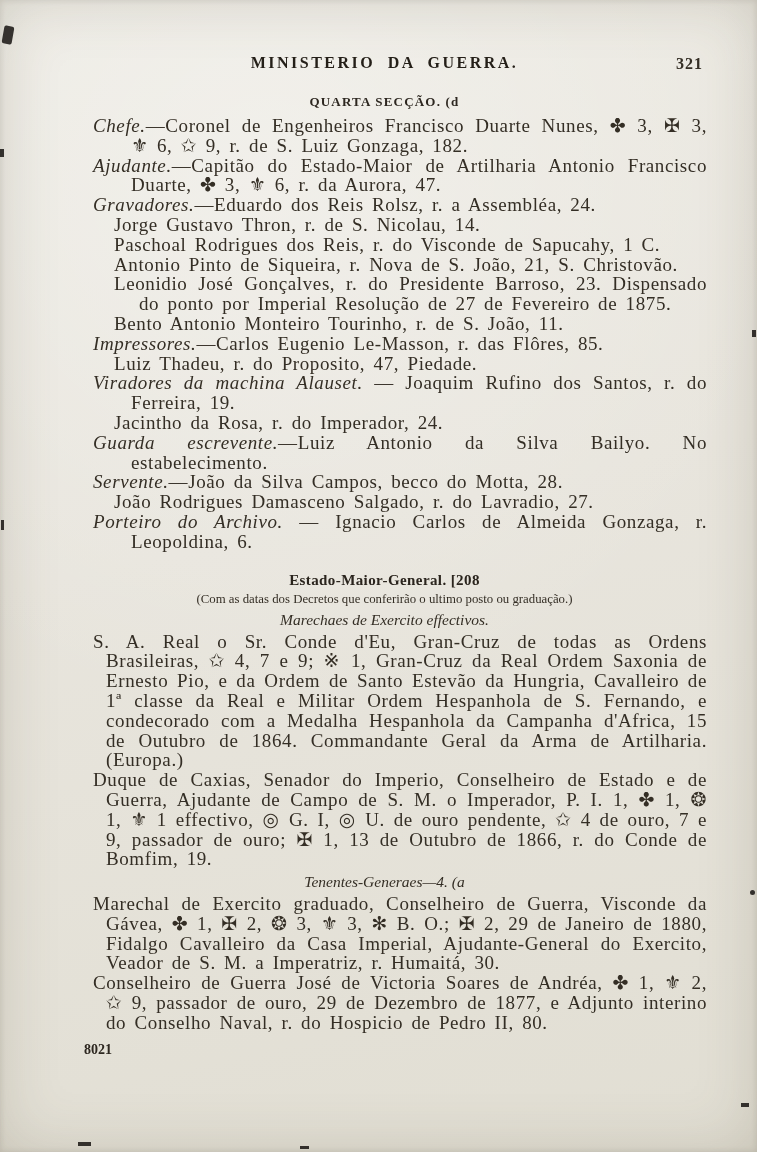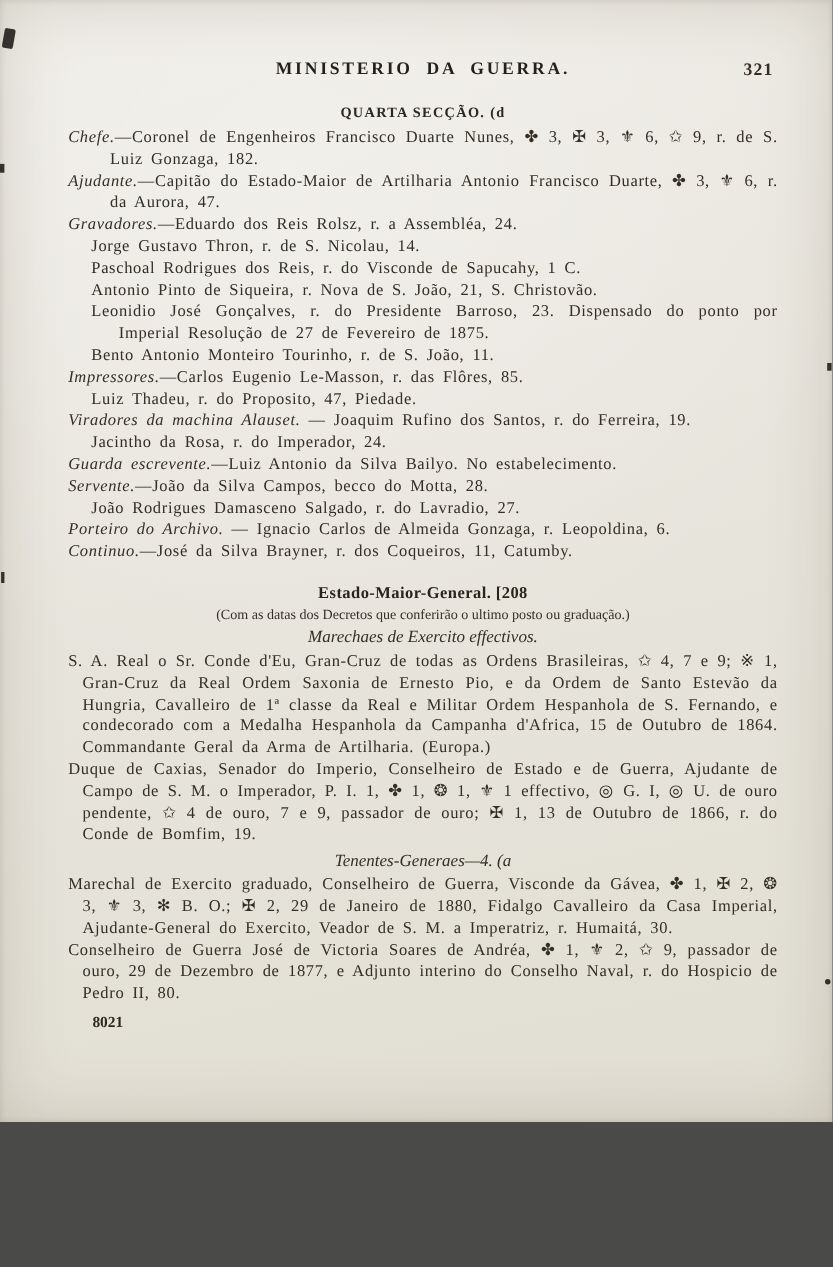--- a/index.html
+++ b/index.html
@@ -3,43 +3,44 @@
 <meta charset="utf-8">
 <title>Ministerio da Guerra — p. 321</title>
 <style>
   html,body{margin:0;padding:0;}
   body{
     background:#4a4a48;
     font-family:"Liberation Serif","DejaVu Serif","DejaVu Sans",serif;
   }
   .page{
     position:relative;
-    width:757px;height:1020px;
+    width:757px;height:1152px;
     margin:0 auto;
     overflow:hidden;
     color:#342e25;
     background:
       radial-gradient(ellipse 120% 80% at 35% 15%, rgba(255,255,255,.30), rgba(255,255,255,0) 60%),
       linear-gradient(168deg,#edebe4 0%, #e8e5dd 45%, #e1ded3 100%);
     box-shadow: inset 0 0 60px rgba(96,84,60,.20), inset 0 0 6px rgba(60,50,35,.14);
   }
   .content{position:absolute;left:62px;top:54px;width:645px;}
   .running-head{position:relative;text-align:center;height:24px;}
   .title{font-weight:bold;font-size:16px;letter-spacing:2.5px;word-spacing:6px;color:#241f18;}
   .pagenum{position:absolute;right:4px;top:1px;font-weight:bold;font-size:16px;letter-spacing:1px;}
   .center{text-align:center;}
   .sec-heading{margin-top:16px;font-size:13px;font-weight:bold;letter-spacing:1.2px;color:#2d2720;}
   .sub-italic{margin-top:4px;font-style:italic;font-size:15.5px;}
   .entries{
     margin-top:6px;
-    font-size:15px;
+    font-size:19px;
     line-height:19.8px;
     letter-spacing:.6px;
     word-spacing:3px;
     text-align:justify;
+    margin-left:31px;
   }
   .entries p{margin:0;}
   .e-hang{padding-left:38px;text-indent:-38px;}
   .e-sub{padding-left:46px;text-indent:-25px;}
   .e-hang2{padding-left:13px;text-indent:-13px;}
   .label{font-style:italic;}
   .heading2{margin-top:20px;font-weight:bold;font-size:15px;letter-spacing:.4px;color:#2a241d;}
   .note{margin-top:3px;font-size:12.8px;}
   .sub-italic2{margin-top:4px;margin-bottom:1px;font-style:italic;font-size:15.5px;}
   .entries2{margin-top:3px;}
@@ -99,21 +100,20 @@
         <p class="entry e-sub"><span>Jacintho da Rosa, r. do Imperador, 24.</span></p>
 
         <p class="entry e-hang"><span class="label">Guarda escrevente.</span><span>—Luiz Antonio da Silva Bailyo. No estabelecimento.</span></p>
 
         <p class="entry e-hang"><span class="label">Servente.</span><span>—João da Silva Campos, becco do Motta, 28.</span></p>
 
         <p class="entry e-sub"><span>João Rodrigues Damasceno Salgado, r. do Lavradio, 27.</span></p>
 
         <p class="entry e-hang"><span class="label">Porteiro do Archivo.</span><span> — Ignacio Carlos de Almeida Gonzaga, r. Leopoldina, 6.</span></p>
 
-        <p class="entry e-hang"><span class="label">Continuo.</span><span>—José da Silva Brayner, r. dos Coqueiros, 11, Catumby.</span></p>
       </div>
 
     <div class="center heading2">Estado-Maior-General. [208</div>
     <div class="center note">(Com as datas dos Decretos que conferirão o ultimo posto ou graduação.)</div>
 
     <div class="center sub-italic2">Marechaes de Exercito effectivos.</div>
     <div class="entries entries2">
 
         <p class="entry e-hang2"><span>S. A. Real o Sr. Conde d'Eu, Gran-Cruz de todas as Ordens Brasileiras, ✩ 4, 7 e 9; ※ 1, Gran-Cruz da Real Ordem Saxonia de Ernesto Pio, e da Ordem de Santo Estevão da Hungria, Cavalleiro de 1ª classe da Real e Militar Ordem Hespanhola de S. Fernando, e condecorado com a Medalha Hespanhola da Campanha d'Africa, 15 de Outubro de 1864. Commandante Geral da Arma de Artilharia. (Europa.)</span></p>
 

